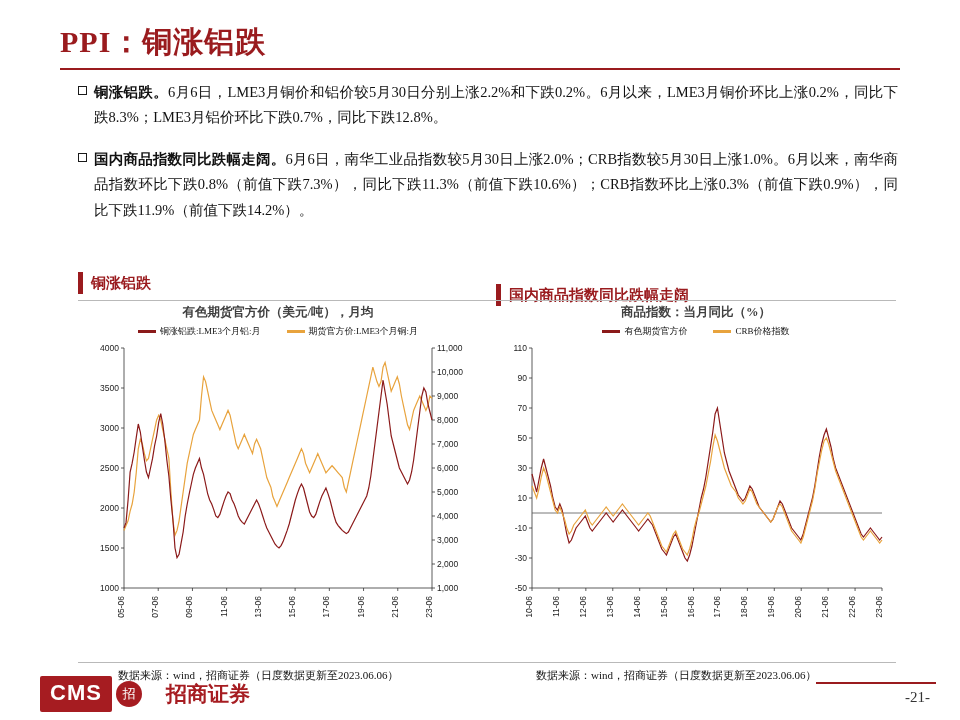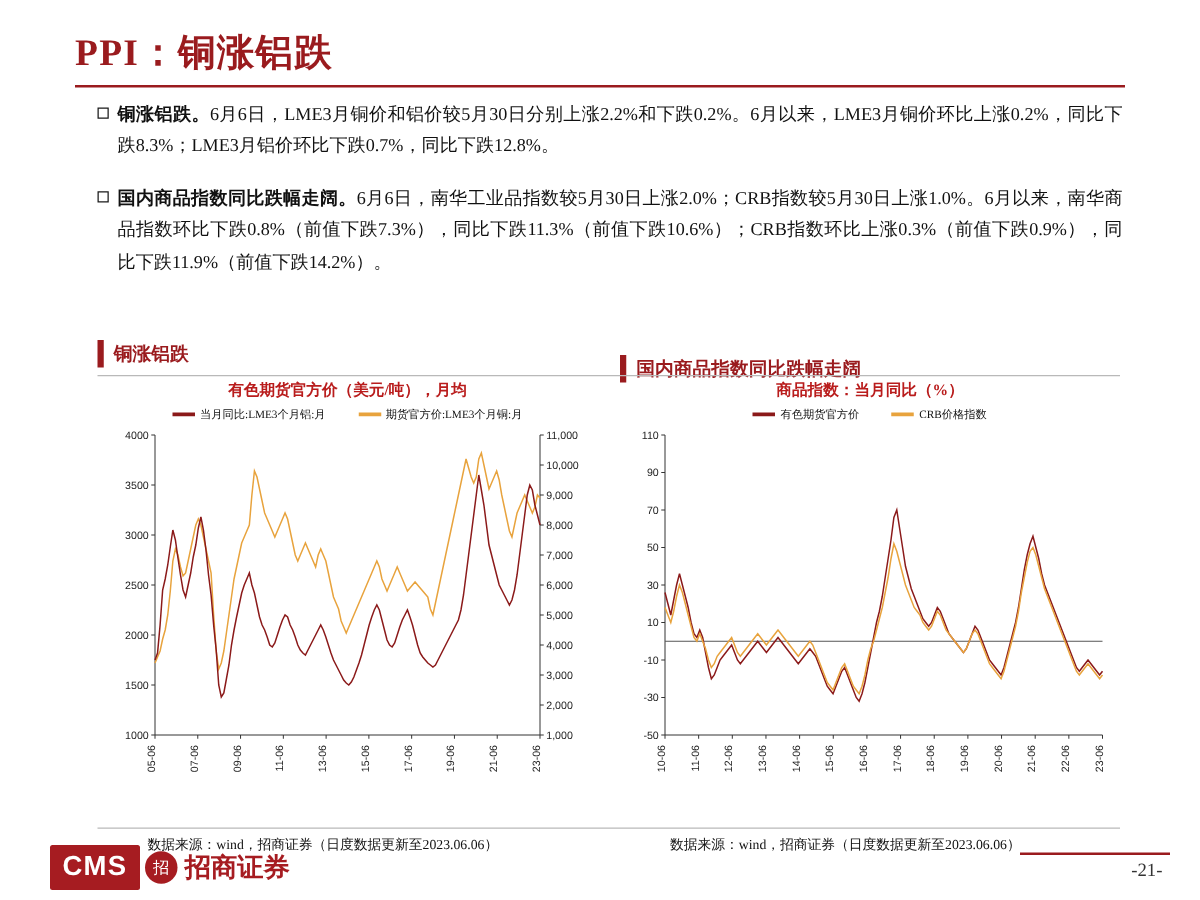--- a/index.html
+++ b/index.html
@@ -53,21 +53,21 @@
   }
   #sec-left { left:78px; top:272px; }
   #sec-right { left:496px; top:284px; }
 
   
   .panel { position:absolute; }
   #panel-left  { left:78px;  top:304px; width:400px; height:350px; }
   #panel-right { left:496px; top:304px; width:400px; height:350px; }
 
   .chart-title {
-    text-align:center; font-size:12.5px; font-weight:bold; color:#b91c1c;
+    text-align:center; font-size:12.5px; font-weight:bold; color:#404040;
     margin-bottom:4px;
   }
   .legend {
     display:flex; justify-content:center; gap:26px; margin:2px 0 2px 0;
     font-size:9px; color:#111;
   }
   .legend .item { display:flex; align-items:center; gap:4px; }
   .legend .swatch { width:18px; height:2.5px; display:inline-block; }
 
   .plot-wrap { position:relative; }
@@ -90,21 +90,21 @@
   
   .footer-logo {
     position:absolute; left:40px; bottom:8px; display:flex; align-items:center;
   }
   .cms-box {
     background:#A61C21; color:#fff; font-family:"Liberation Sans", sans-serif;
     font-weight:bold; font-size:22px; padding:4px 10px 6px 10px;
     letter-spacing:1px; border-radius:2px;
   }
   .cms-cn {
-    color:#A61C21; font-size:21px; font-weight:bold; margin-left:6px;
+    color:#A61C21; font-size:21px; font-weight:bold; margin-left:24px;
     font-family:"Liberation Serif", serif;
   }
   .cms-mark {
     width:26px;height:26px;border-radius:50%;background:#A61C21;color:#fff;
     display:inline-flex;align-items:center;justify-content:center;
     font-size:13px;margin-left:4px;
   }
   .page-num {
     position:absolute; right:30px; bottom:14px;
     font-size:15px; color:#333; font-family:"Liberation Serif", serif;text-align:center;
@@ -150,21 +150,21 @@
     <div class="lbl">国内商品指数同比跌幅走阔</div>
   </div>
 
   <div class="hr-top-charts"></div>
 
   <div class="panel" id="panel-left">
     <div class="chart-title">有色期货官方价（美元/吨），月均</div>
     <div class="legend">
       <div class="item">
         <span class="swatch" style="background:#8B1A1A"></span>
-        <span>当月同比:LME3个月铝:月</span>
+        <span>铜涨铝跌:LME3个月铝:月</span>
       </div>
       <div class="item">
         <span class="swatch" style="background:#E8A33D"></span>
         <span>期货官方价:LME3个月铜:月</span>
       </div>
     </div>
     <div class="plot-wrap">
       <svg id="svg-left" width="400" height="300">
           <line x1="46" y1="8" x2="46" y2="248" stroke="#333" stroke-width="0.8"></line>
           <line x1="354" y1="8" x2="354" y2="248" stroke="#333" stroke-width="0.8"></line>

